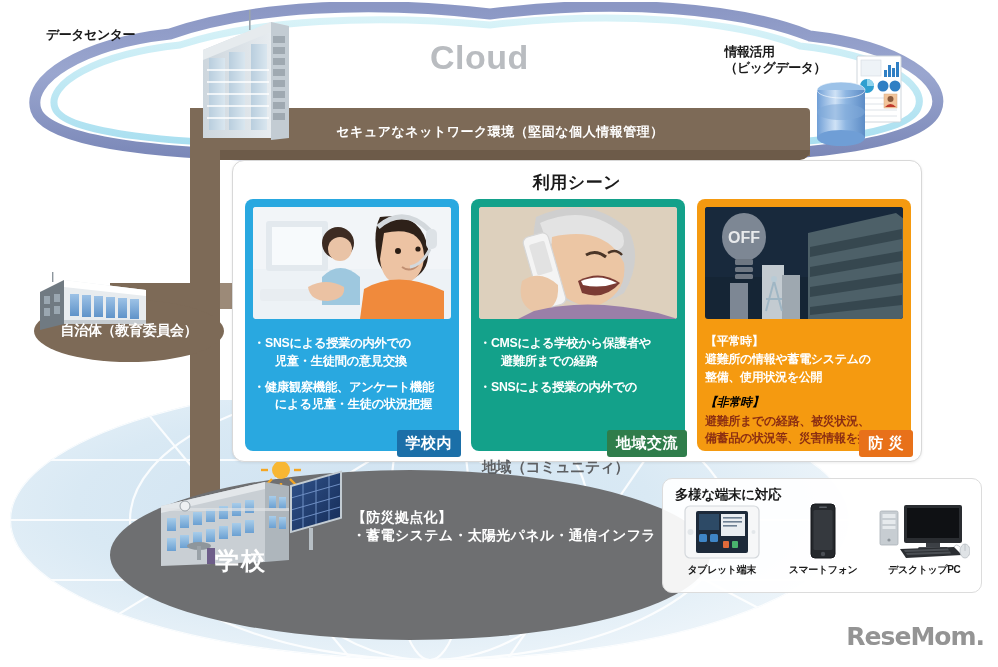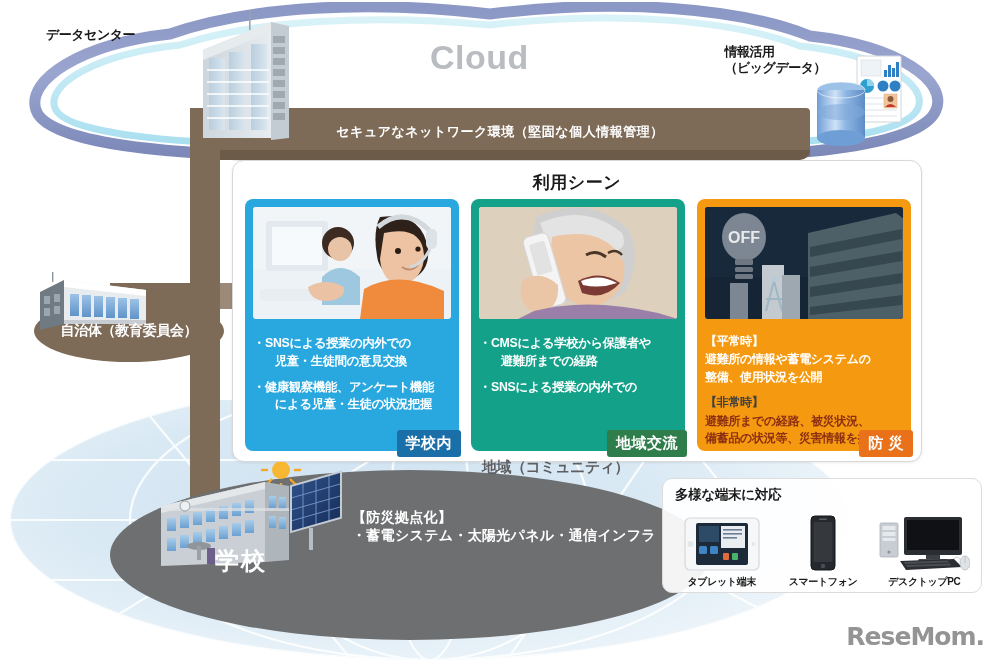--- a/index.html
+++ b/index.html
@@ -161,21 +161,21 @@
   .card-body {
     margin-top: 16px;
     color: #ffffff;
     font-size: 12.3px;
     font-weight: bold;
     line-height: 1.45;
     letter-spacing: -0.3px;
   }
   .card-body p { margin-bottom: 8px; }
   .bullet-line { text-indent: -0.8em; padding-left: 0.8em; }
-  .emergency { color: #404040; }
+  .emergency { color: #000000; font-style: italic; }
   .emergency-body { color: #8c2f12; }
 
   
   .community-oval {
     position: absolute;
     left: 110px; top: 470px;
     width: 600px; height: 170px;
     background: #6e6f71;
     border-radius: 50%;
     z-index: 3;
@@ -227,21 +227,20 @@
     left: 8px; top: 24px;
     width: 304px; height: 86px;
     display: flex;
     align-items: flex-end;
   }
   .device {
     flex: 1;
     display: flex;
     flex-direction: column;
     align-items: center;
-    justify-content: flex-end;
     height: 100%;
   }
   .device-art { height: 56px; display: flex; align-items: flex-end; justify-content: center; }
   .device-label {
     margin-top: 4px;
     font-size: 10px; font-weight: bold; color: #1a1a1a;
     letter-spacing: -0.4px;
     white-space: nowrap;
   }
 

